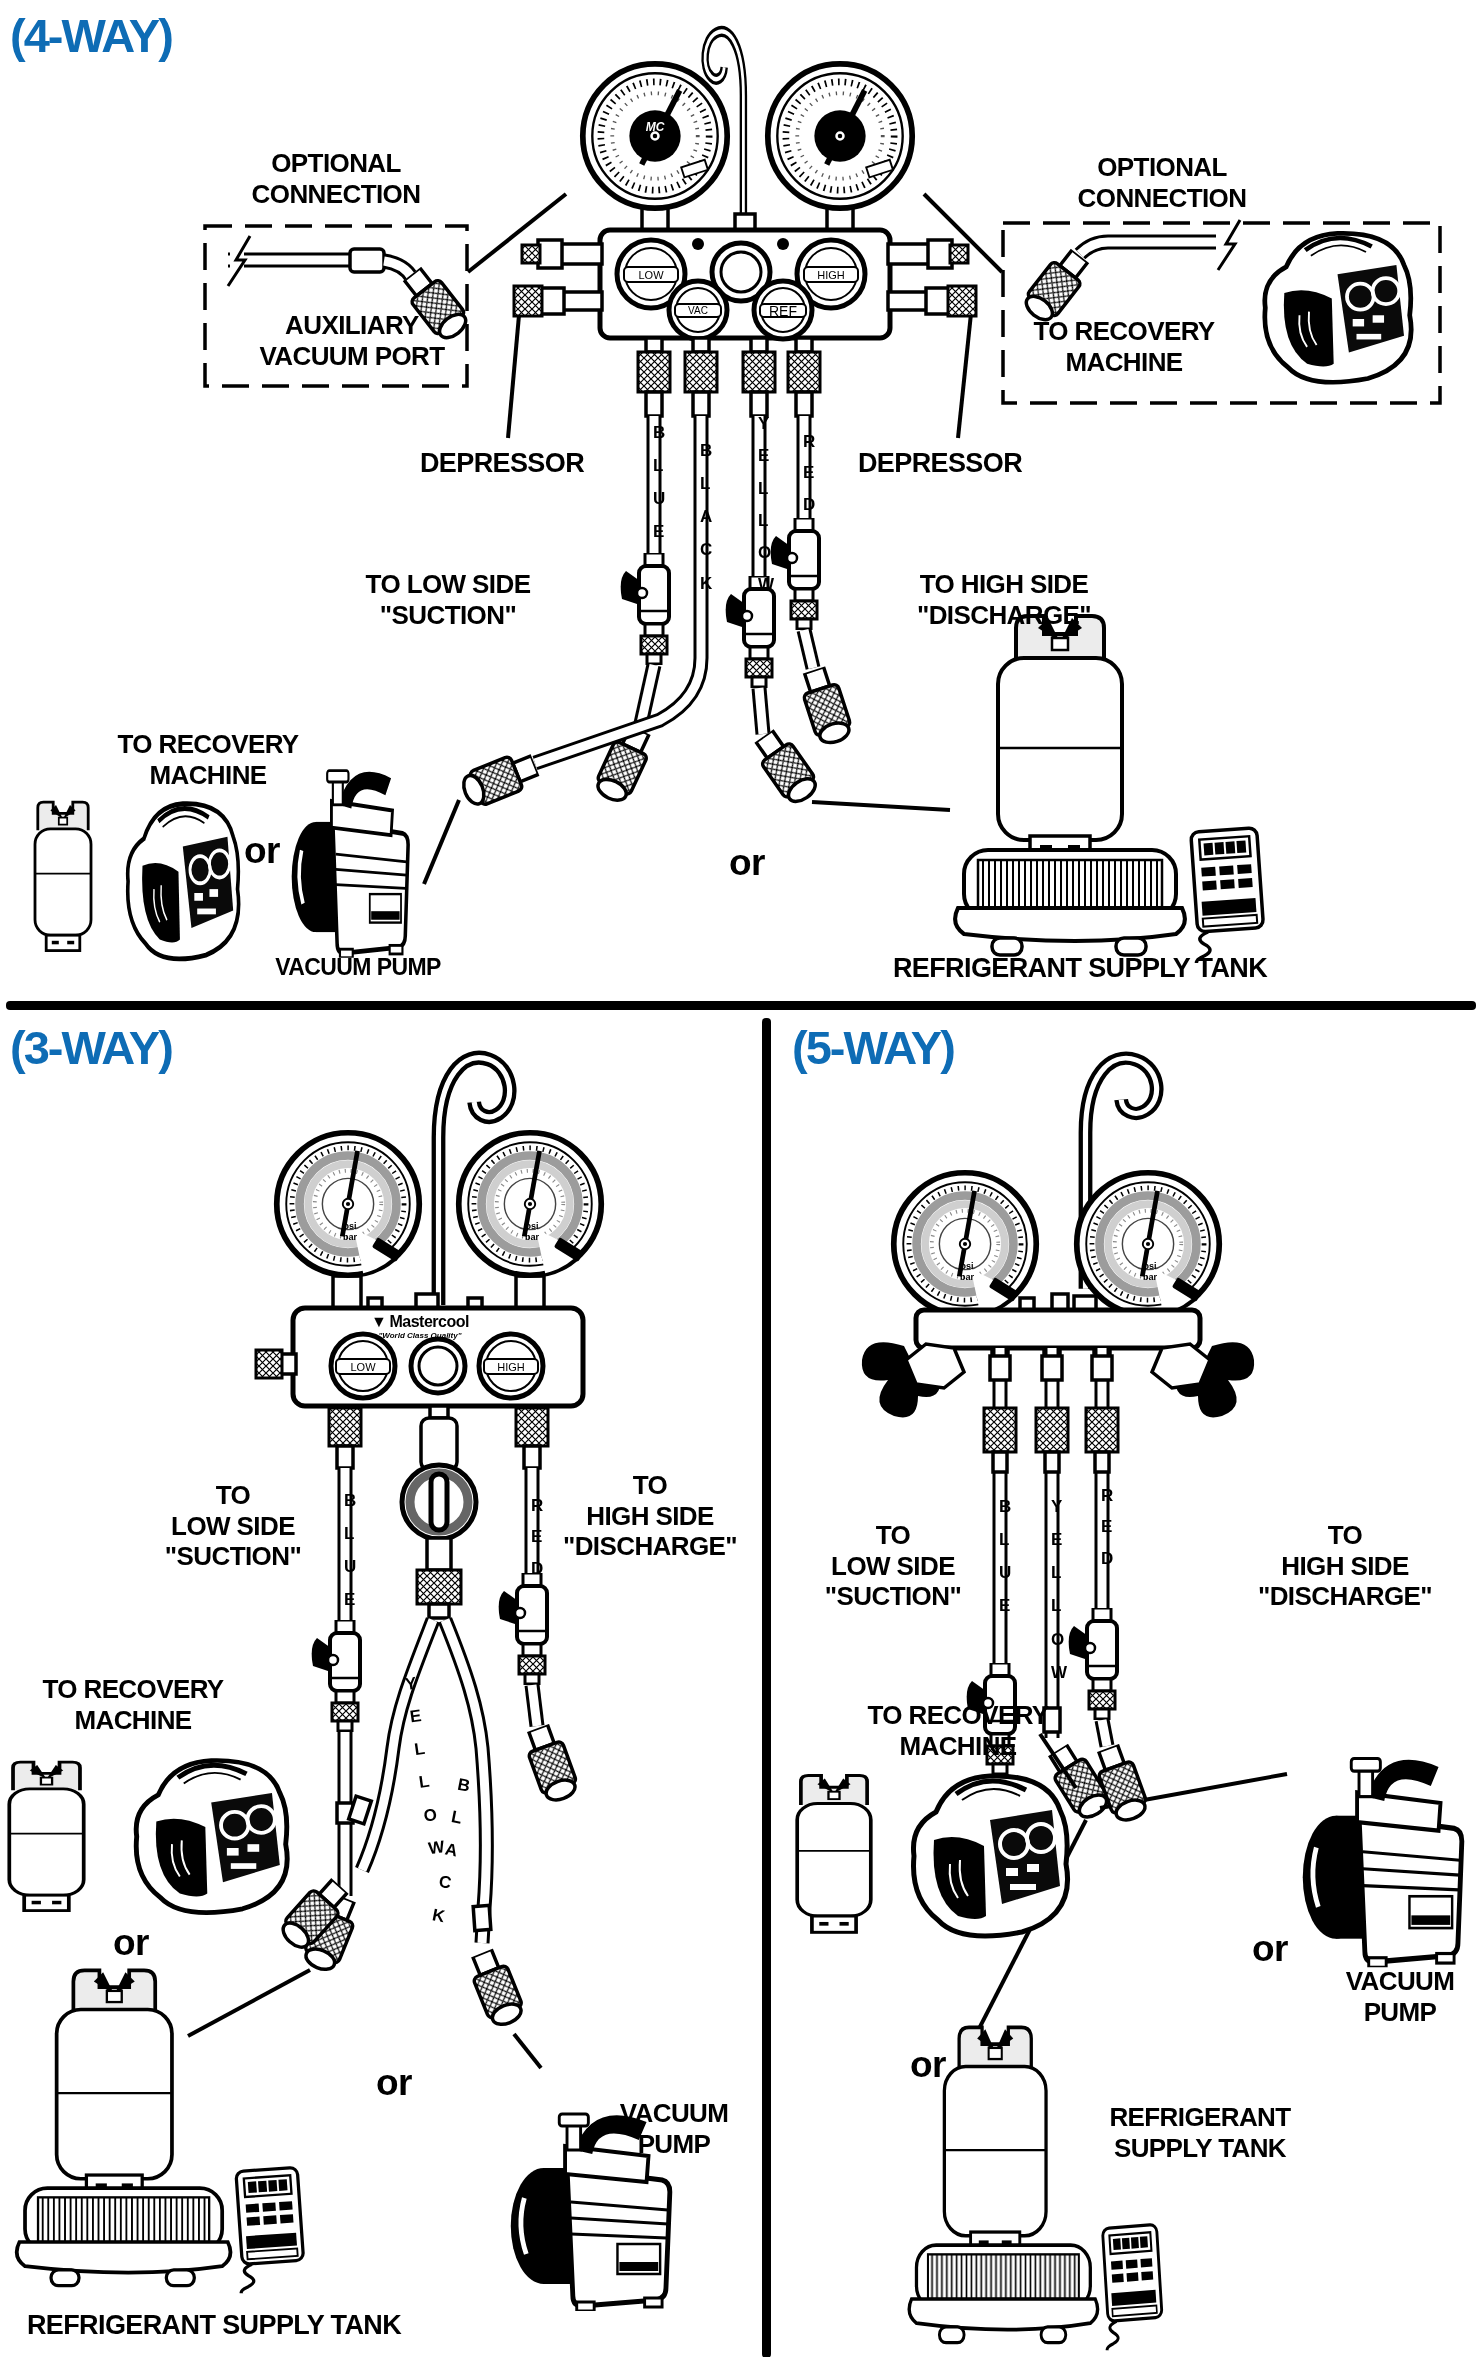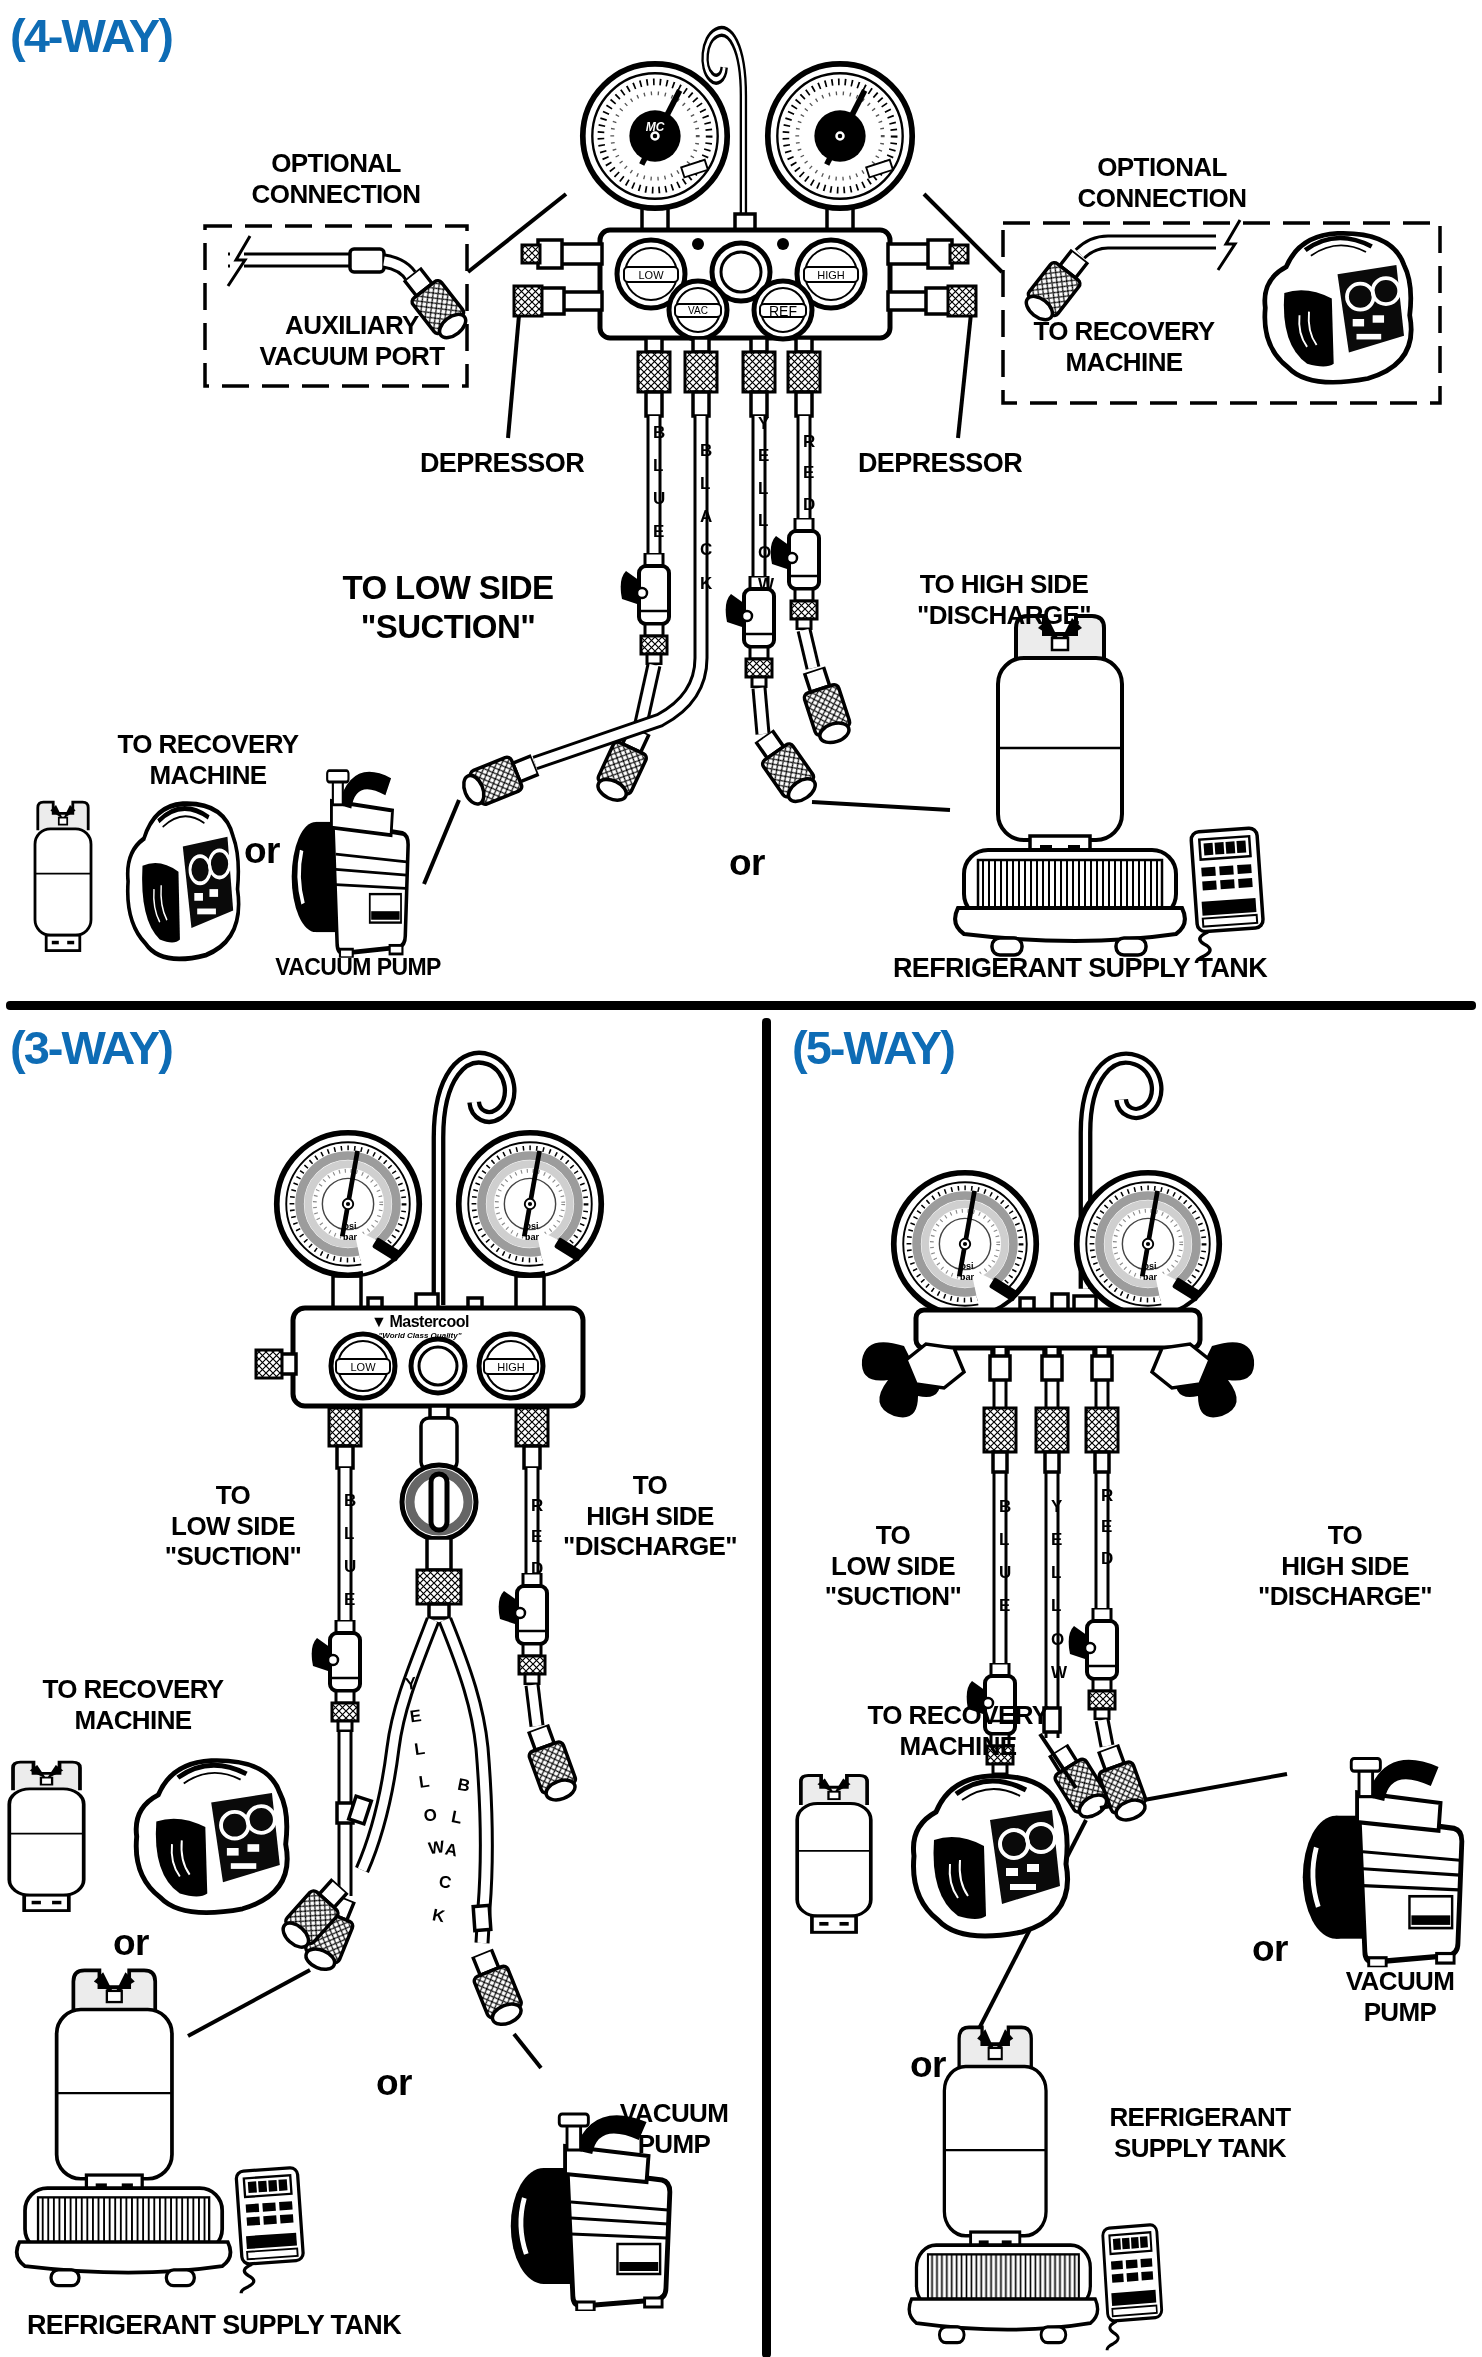--- a/index.html
+++ b/index.html
@@ -465,21 +465,21 @@
 <div class="lbl" style="left:1162px;top:144px;font-size:26px">
   <div>OPTIONAL</div>
   <div>CONNECTION</div>
 </div>
 <div class="lbl" style="left:1124px;top:308px;font-size:26px">
   <div>TO RECOVERY</div>
   <div>MACHINE</div>
 </div>
 <div class="lbl" style="left:502px;top:440px;font-size:27px">DEPRESSOR</div>
 <div class="lbl" style="left:940px;top:440px;font-size:27px">DEPRESSOR</div>
-<div class="lbl" style="left:448px;top:561px;font-size:33px">
+<div class="lbl" style="left:448px;top:561px;font-size:26px">
   <div>TO LOW SIDE</div>
   <div>"SUCTION"</div>
 </div>
 <div class="lbl" style="left:1004px;top:561px;font-size:26px">
   <div>TO HIGH SIDE</div>
   <div>"DISCHARGE"</div>
 </div>
 <div class="lbl" style="left:208px;top:721px;font-size:26px">
   <div>TO RECOVERY</div>
   <div>MACHINE</div>

